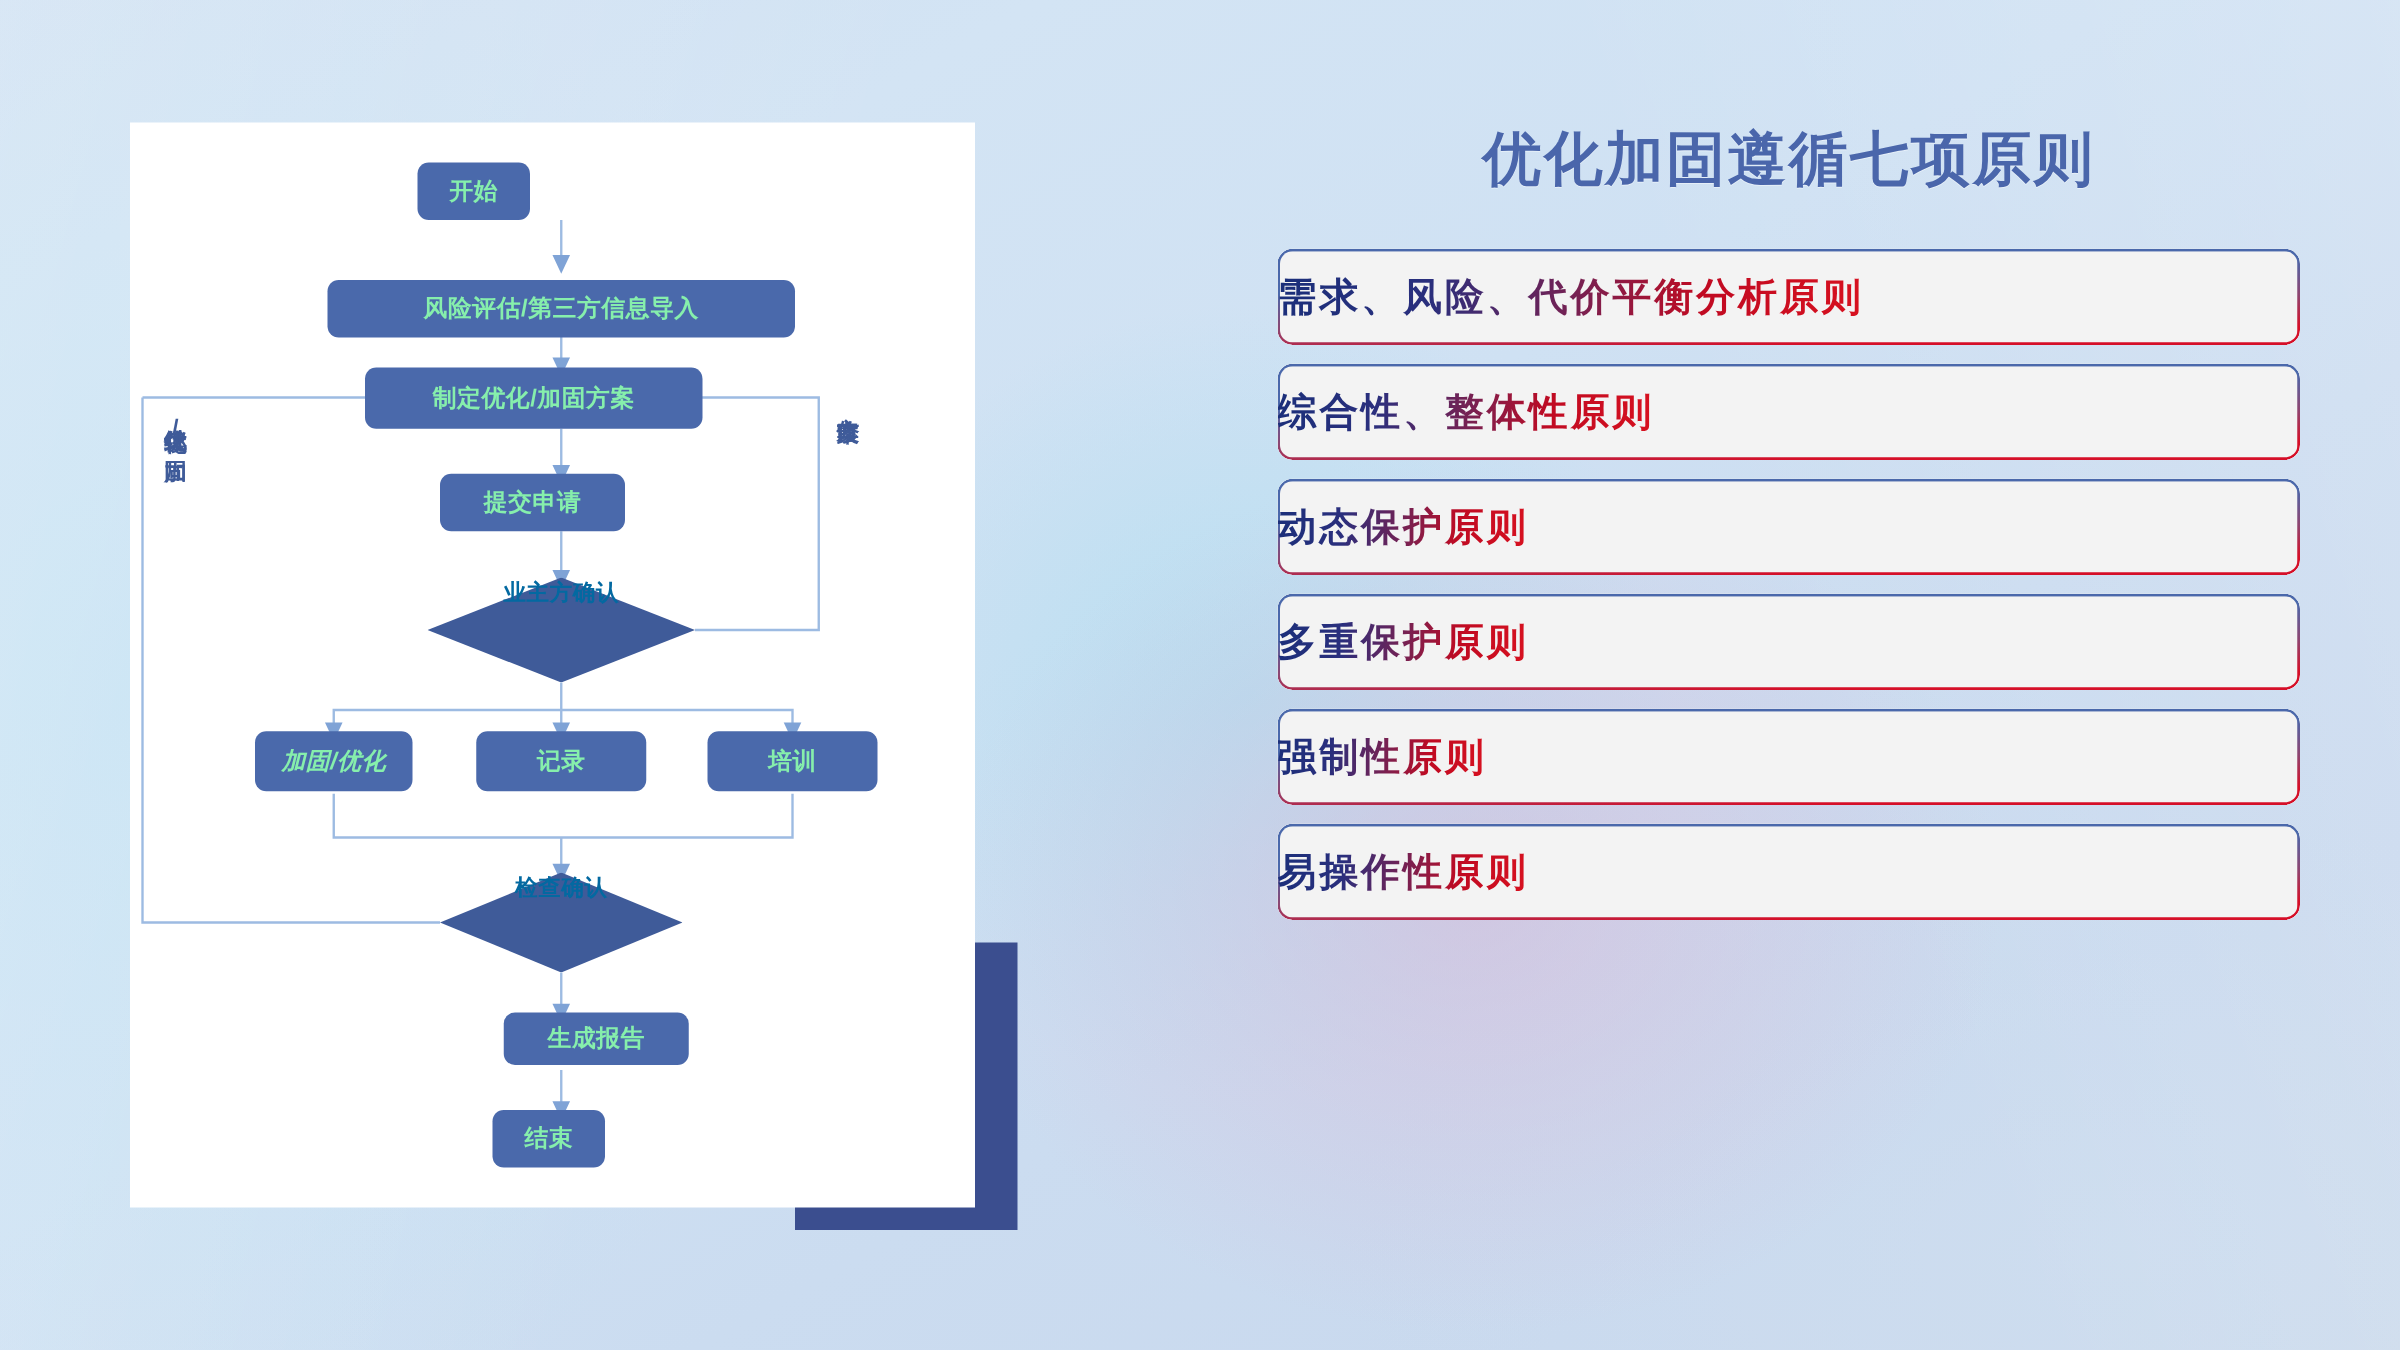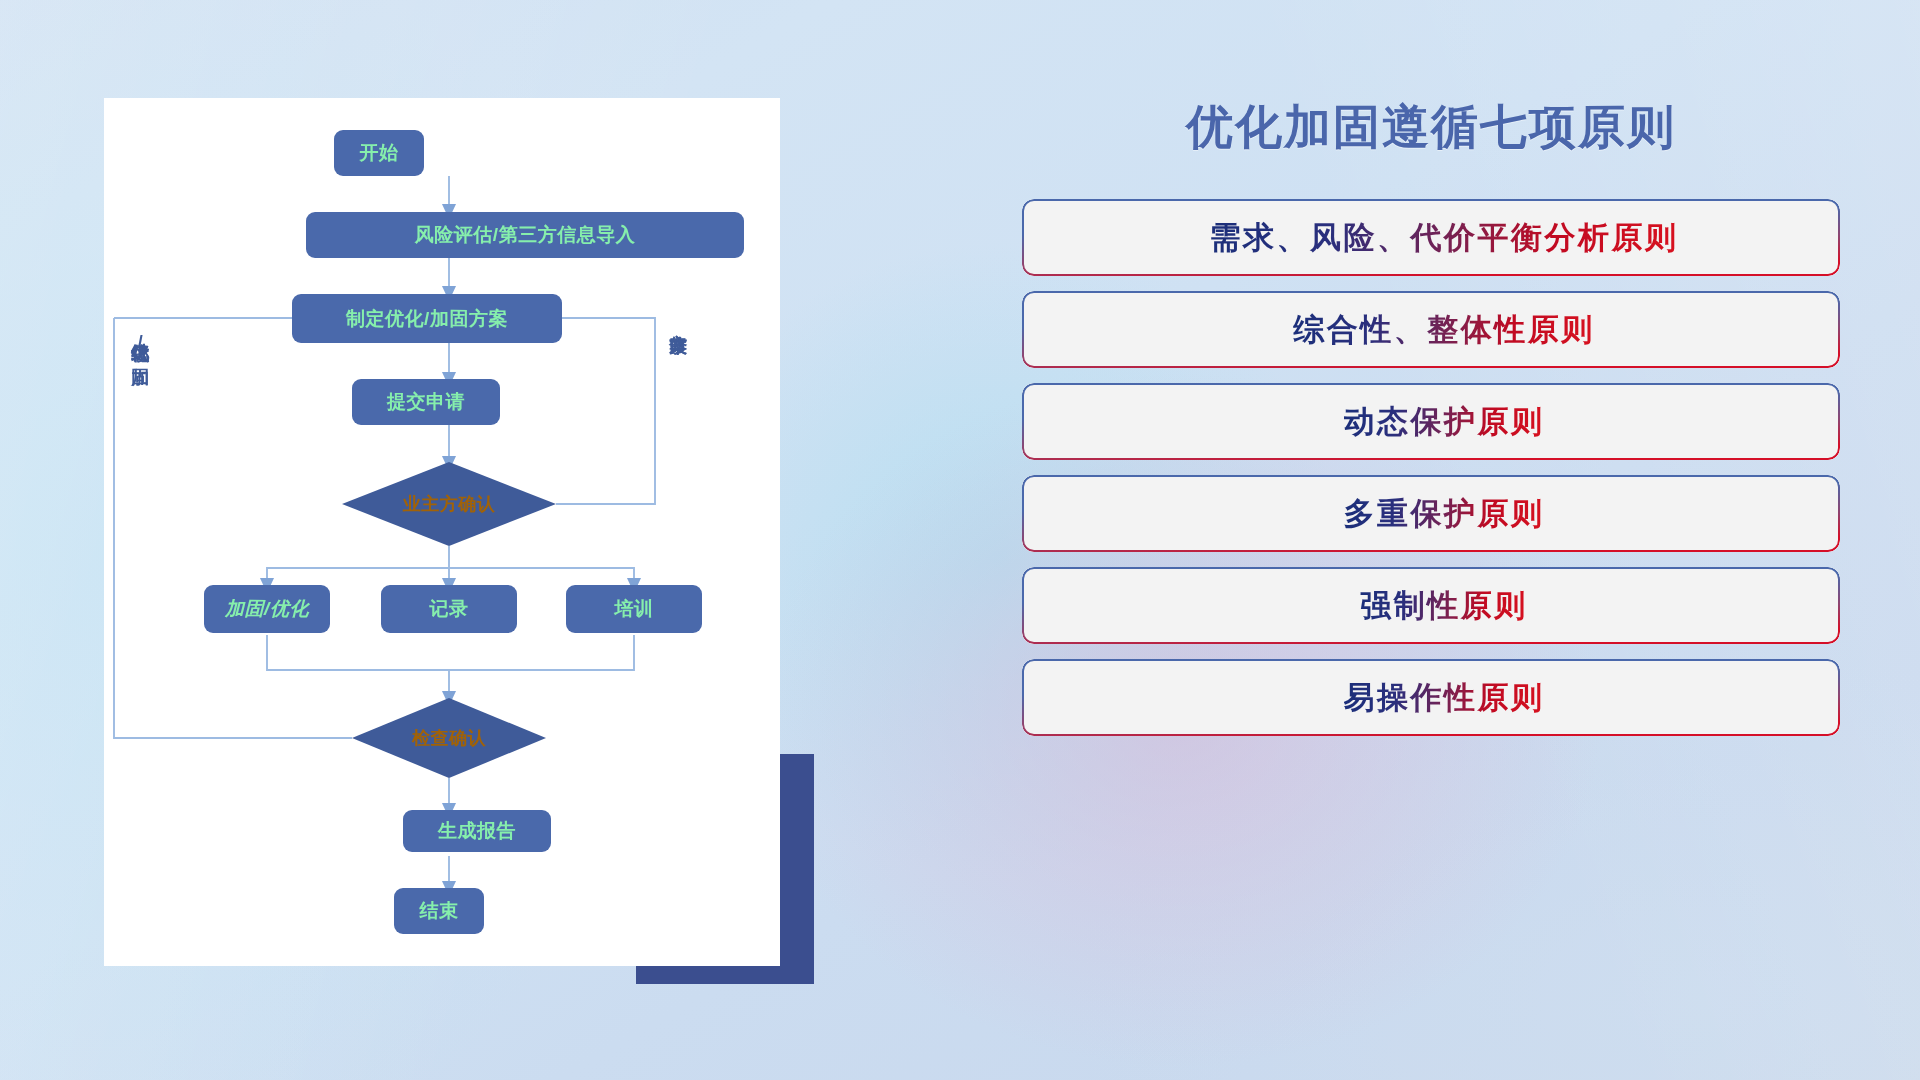--- a/index.html
+++ b/index.html
@@ -64,23 +64,23 @@
     font-size: 19px;
     font-weight: 700;
     letter-spacing: 0.5px;
     white-space: nowrap;
     z-index: 6;
   }
   .fdiamond {
     position: absolute;
     z-index: 6;
     display: flex;
-    align-items: center;
+    align-items: flex-start;
     justify-content: center;
-    color: #a16207;
+    color: #0369a1;
     font-size: 18px;
     font-weight: 700;
     letter-spacing: 0.5px;
     white-space: nowrap;
   }
   .fdiamond .dshape {
     position: absolute; inset: 0;
     background: #3f5b99;
     clip-path: polygon(50% 0%, 100% 50%, 50% 100%, 0% 50%);
   }
@@ -118,23 +118,22 @@
 
   #cards { display: flex; flex-direction: column; gap: 15px; }
 
   .pcard {
     position: relative;
     height: 77px;
     border-radius: 12px;
     background: #f3f3f3;
     display: flex;
     align-items: center;
-    justify-content: center;
+    justify-content: flex-start;
     overflow: hidden;
-    padding-left: 26px;
   }
   .pcard::before {
     content: "";
     position: absolute;
     inset: 0;
     border-radius: 12px;
     padding: 2px;
     background: linear-gradient(178deg, #4a68ab 0%, #4a68ab 34%, #8e4470 62%, #d50f28 86%, #d50f28 100%);
     -webkit-mask: linear-gradient(#000 0 0) content-box, linear-gradient(#000 0 0);
     -webkit-mask-composite: xor;
@@ -199,21 +198,21 @@
           <line x1="345" y1="680" x2="345" y2="712" marker-end="url(#ah)"></line>
 
           <line x1="345" y1="758" x2="345" y2="790" marker-end="url(#ah)"></line>
         </g>
       </svg>
 
       <div class="fnode" style="left:230px; top:32px; width:90px; height:46px;">
         <span>开始</span>
       </div>
 
-      <div class="fnode" style="left:158px; top:114px; width:438px; height:46px;margin-left:44px;">
+      <div class="fnode" style="left:158px; top:126px; width:374px; height:46px;">
         <span>风险评估/第三方信息导入</span>
       </div>
 
       <div class="fnode" style="left:188px; top:196px; width:270px; height:49px;">
         <span>制定优化/加固方案</span>
       </div>
 
       <div class="fnode" style="left:248px; top:281px; width:148px; height:46px;">
         <span>提交申请</span>
       </div>

